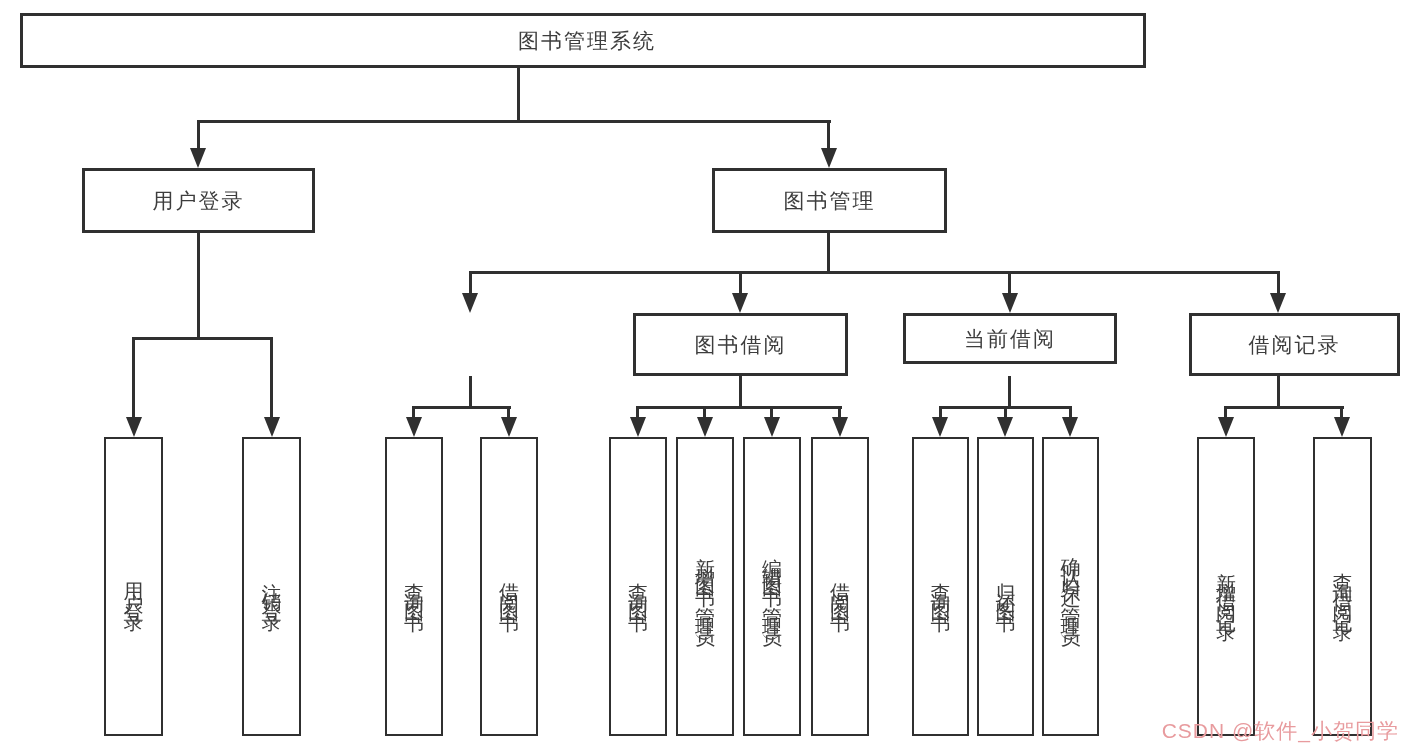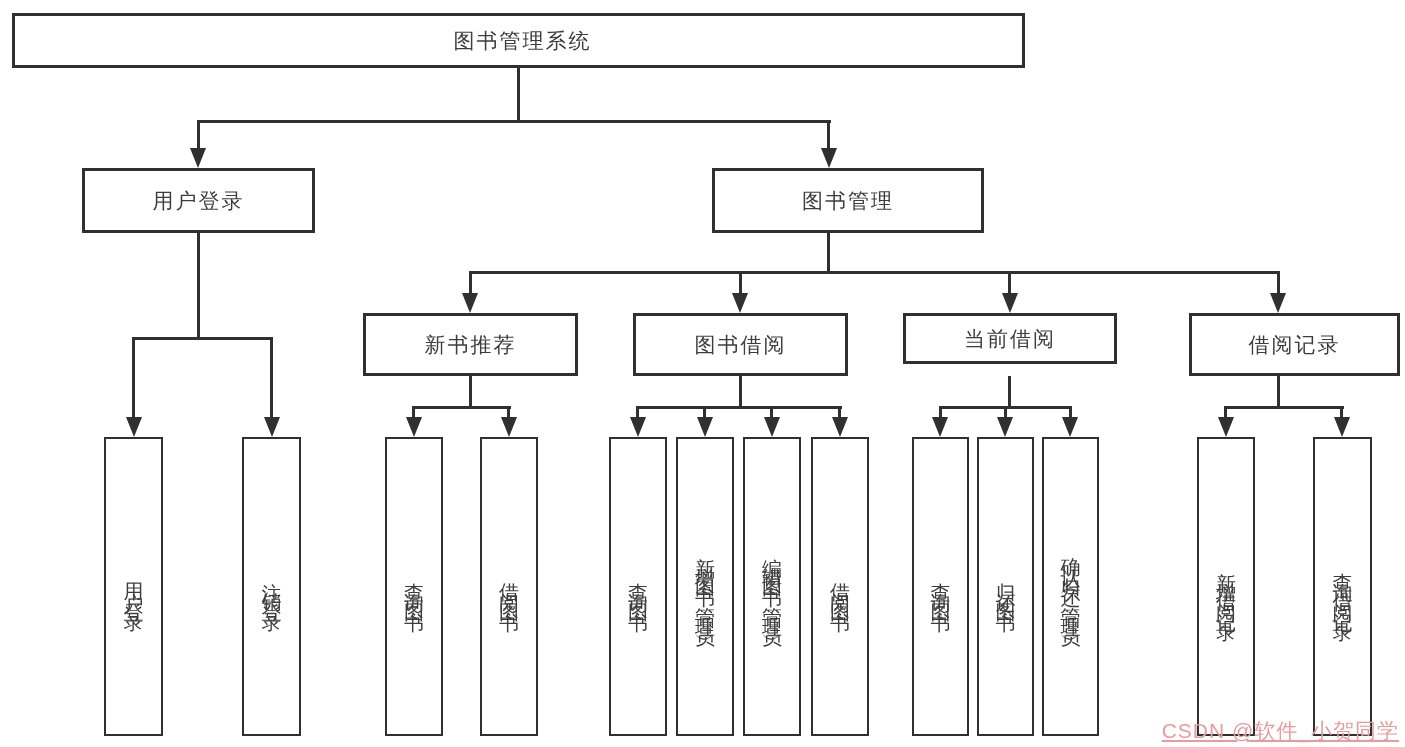--- a/index.html
+++ b/index.html
@@ -32,43 +32,43 @@
   }
   .hline,.vline{position:absolute;background:var(--line);}
   .arrow{
     position:absolute;width:0;height:0;
     border-left:8px solid transparent;border-right:8px solid transparent;
     border-top:20px solid var(--line);
   }
   .watermark{
     position:absolute;right:6px;bottom:2px;
     font-size:21px;color:var(--watermark);
-    letter-spacing:1px;z-index:5;white-space:nowrap;text-decoration:underline;
+    letter-spacing:1px;z-index:5;white-space:nowrap;
   }
 </style>
 </head>
 <body>
 
 <div class="canvas">
 
-  <div class="node" style="left:12px;top:13px;width:1013px;height:55px;padding-left:8px;">
+  <div class="node" style="left:20px;top:13px;width:1126px;height:55px;padding-left:8px;">
     <span>图书管理系统</span>
   </div>
 
   <div class="vline" style="left:517px;top:68px;width:3px;height:52px;"></div>
   <div class="hline" style="left:197px;top:120px;width:634px;height:3px;"></div>
   <div class="vline" style="left:197px;top:120px;width:3px;height:29px;"></div>
   <div class="arrow" style="left:190px;top:148px;"></div>
   <div class="vline" style="left:827px;top:120px;width:3px;height:29px;"></div>
   <div class="arrow" style="left:821px;top:148px;"></div>
 
   <div class="node" style="left:82px;top:168px;width:233px;height:65px;">
     <span>用户登录</span>
   </div>
-  <div class="node" style="left:712px;top:168px;width:272px;height:65px;">
+  <div class="node" style="left:712px;top:168px;width:235px;height:65px;">
     <span>图书管理</span>
   </div>
 
   <div class="vline" style="left:197px;top:233px;width:3px;height:104px;"></div>
   <div class="hline" style="left:132px;top:337px;width:141px;height:3px;"></div>
   <div class="vline" style="left:132px;top:337px;width:3px;height:81px;"></div>
   <div class="arrow" style="left:126px;top:417px;"></div>
   <div class="vline" style="left:270px;top:337px;width:3px;height:81px;"></div>
   <div class="arrow" style="left:264px;top:417px;"></div>
 
@@ -76,23 +76,20 @@
   <div class="hline" style="left:469px;top:271px;width:810px;height:3px;"></div>
   <div class="vline" style="left:469px;top:271px;width:3px;height:23px;"></div>
   <div class="arrow" style="left:462px;top:293px;"></div>
   <div class="vline" style="left:739px;top:271px;width:3px;height:23px;"></div>
   <div class="arrow" style="left:732px;top:293px;"></div>
   <div class="vline" style="left:1008px;top:271px;width:3px;height:23px;"></div>
   <div class="arrow" style="left:1002px;top:293px;"></div>
   <div class="vline" style="left:1277px;top:271px;width:3px;height:23px;"></div>
   <div class="arrow" style="left:1270px;top:293px;"></div>
 
-  <div class="node" style="left:363px;top:313px;width:215px;height:63px;">
-    <span>新书推荐</span>
-  </div>
   <div class="node" style="left:633px;top:313px;width:215px;height:63px;">
     <span>图书借阅</span>
   </div>
   <div class="node" style="left:903px;top:313px;width:214px;height:51px;">
     <span>当前借阅</span>
   </div>
   <div class="node" style="left:1173px;top:313px;width:211px;height:63px;margin-left:16px;">
     <span>借阅记录</span>
   </div>
 

